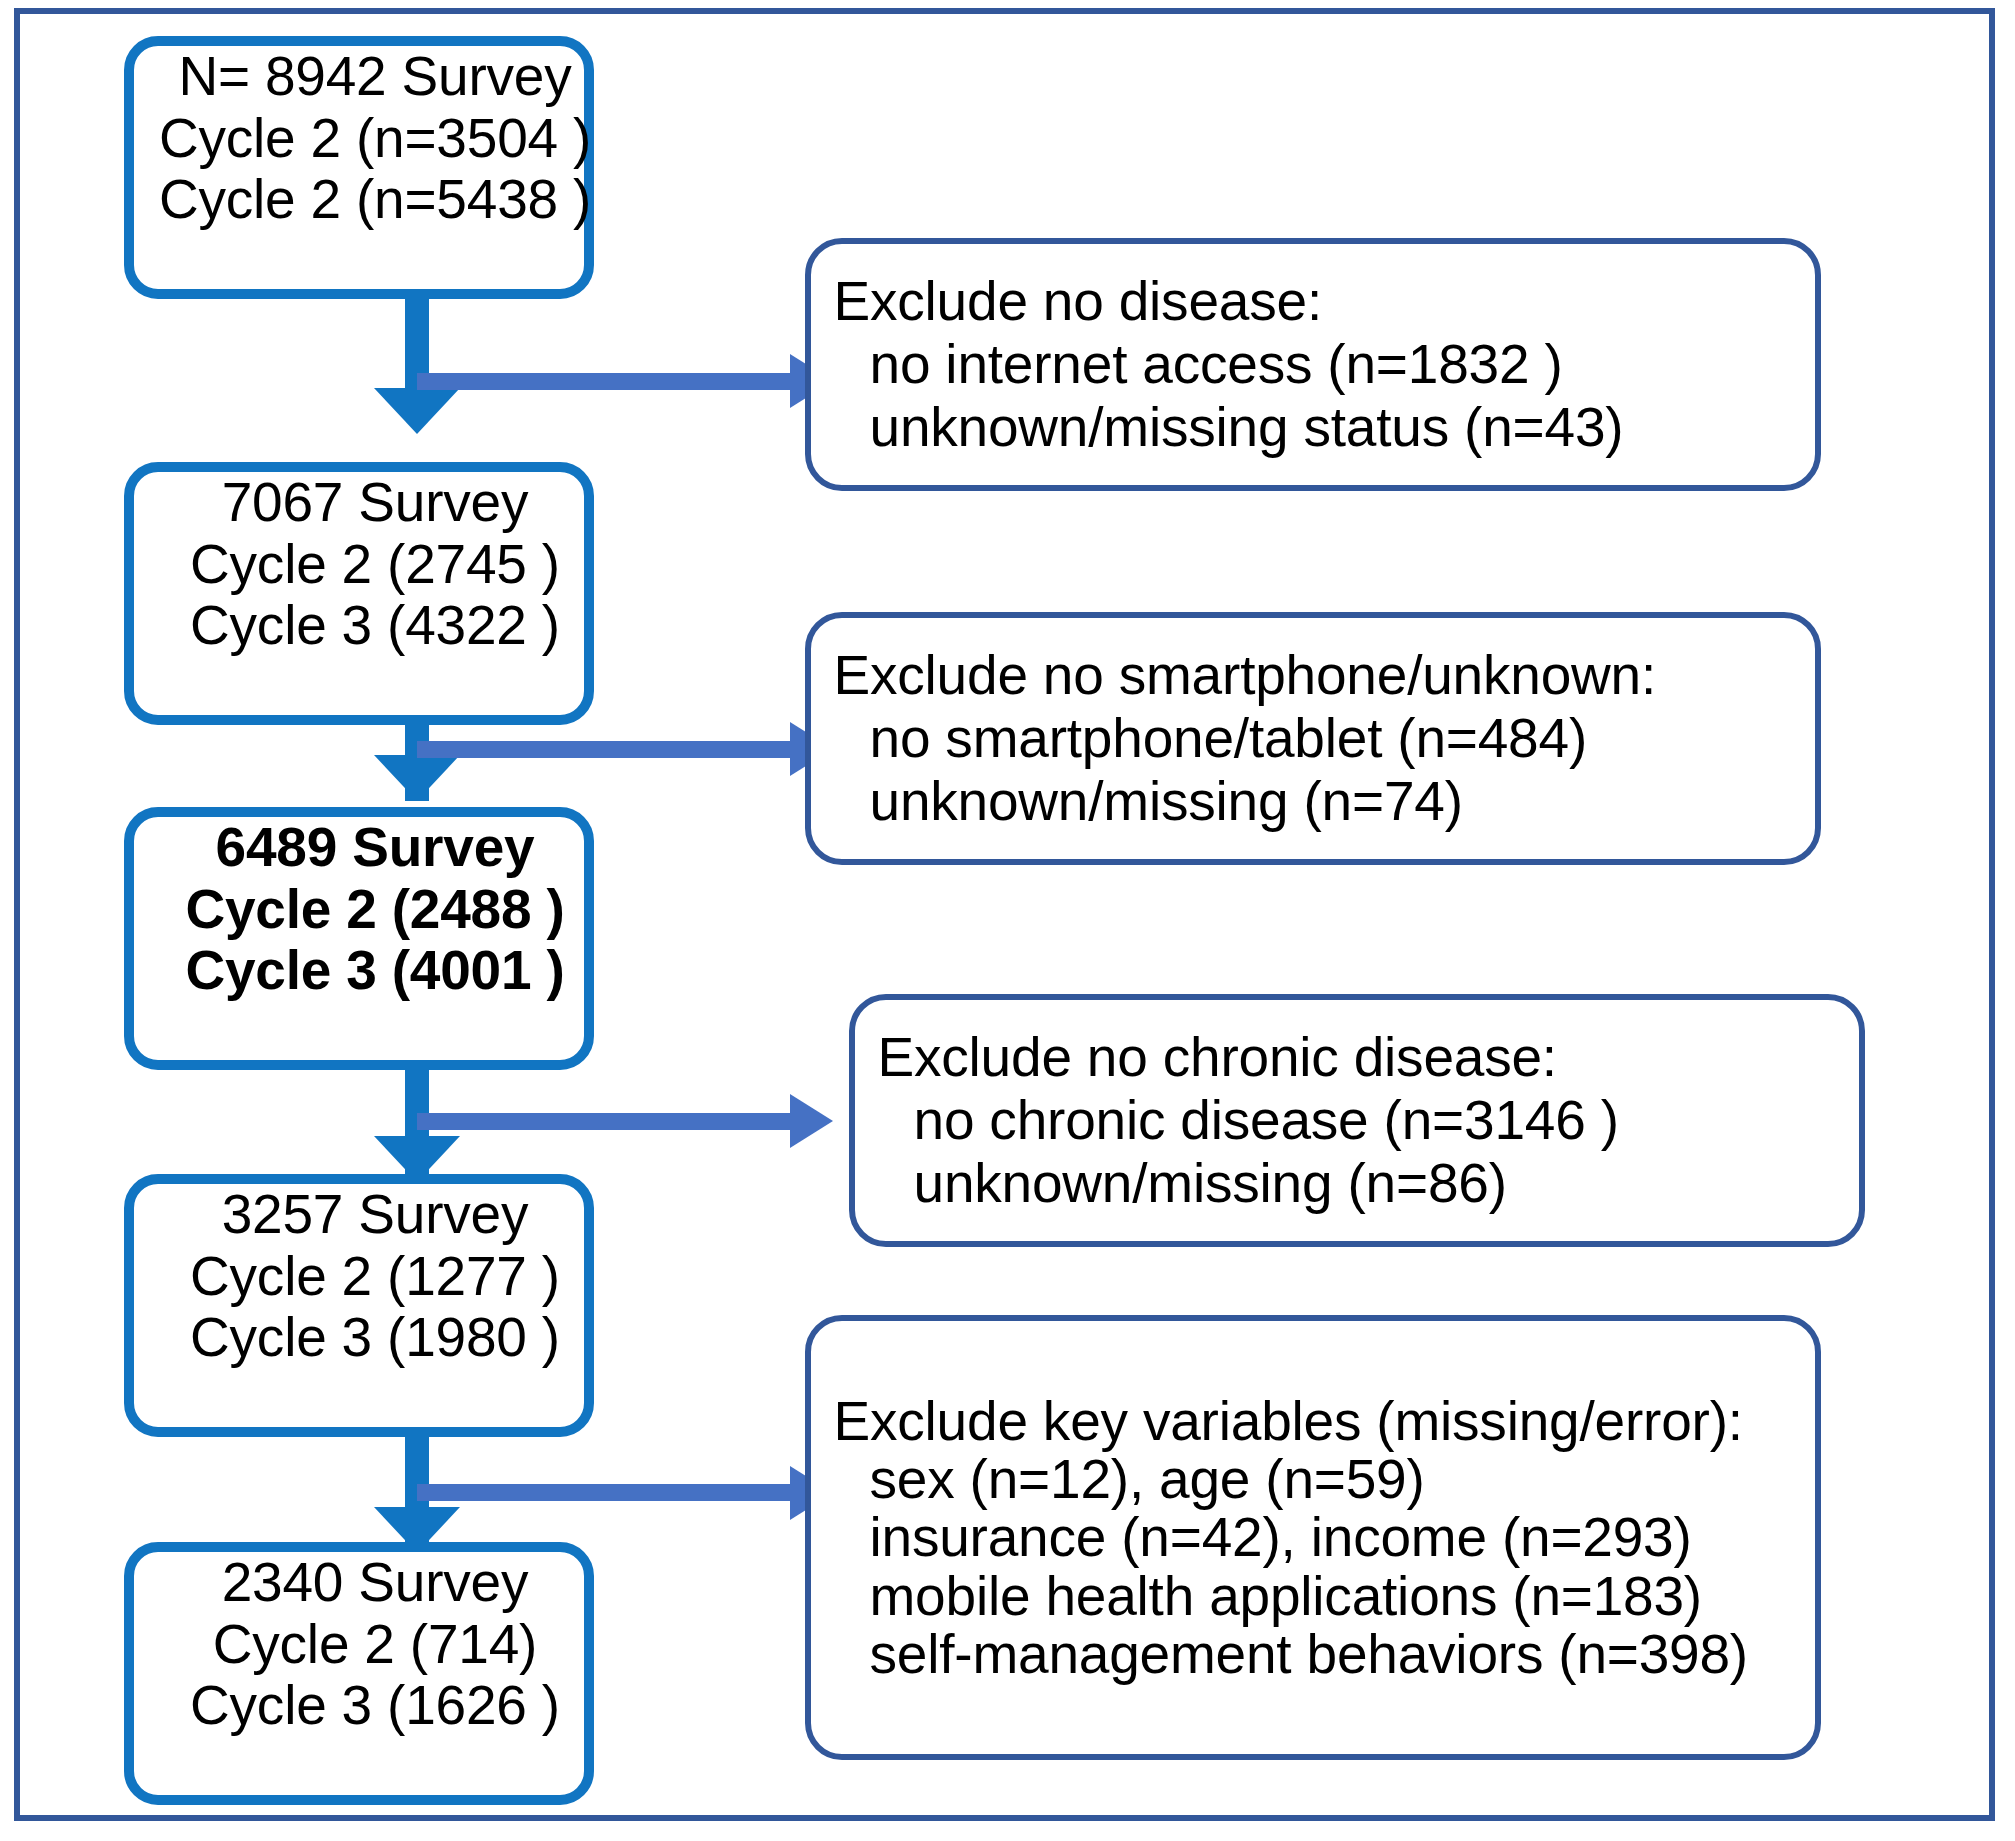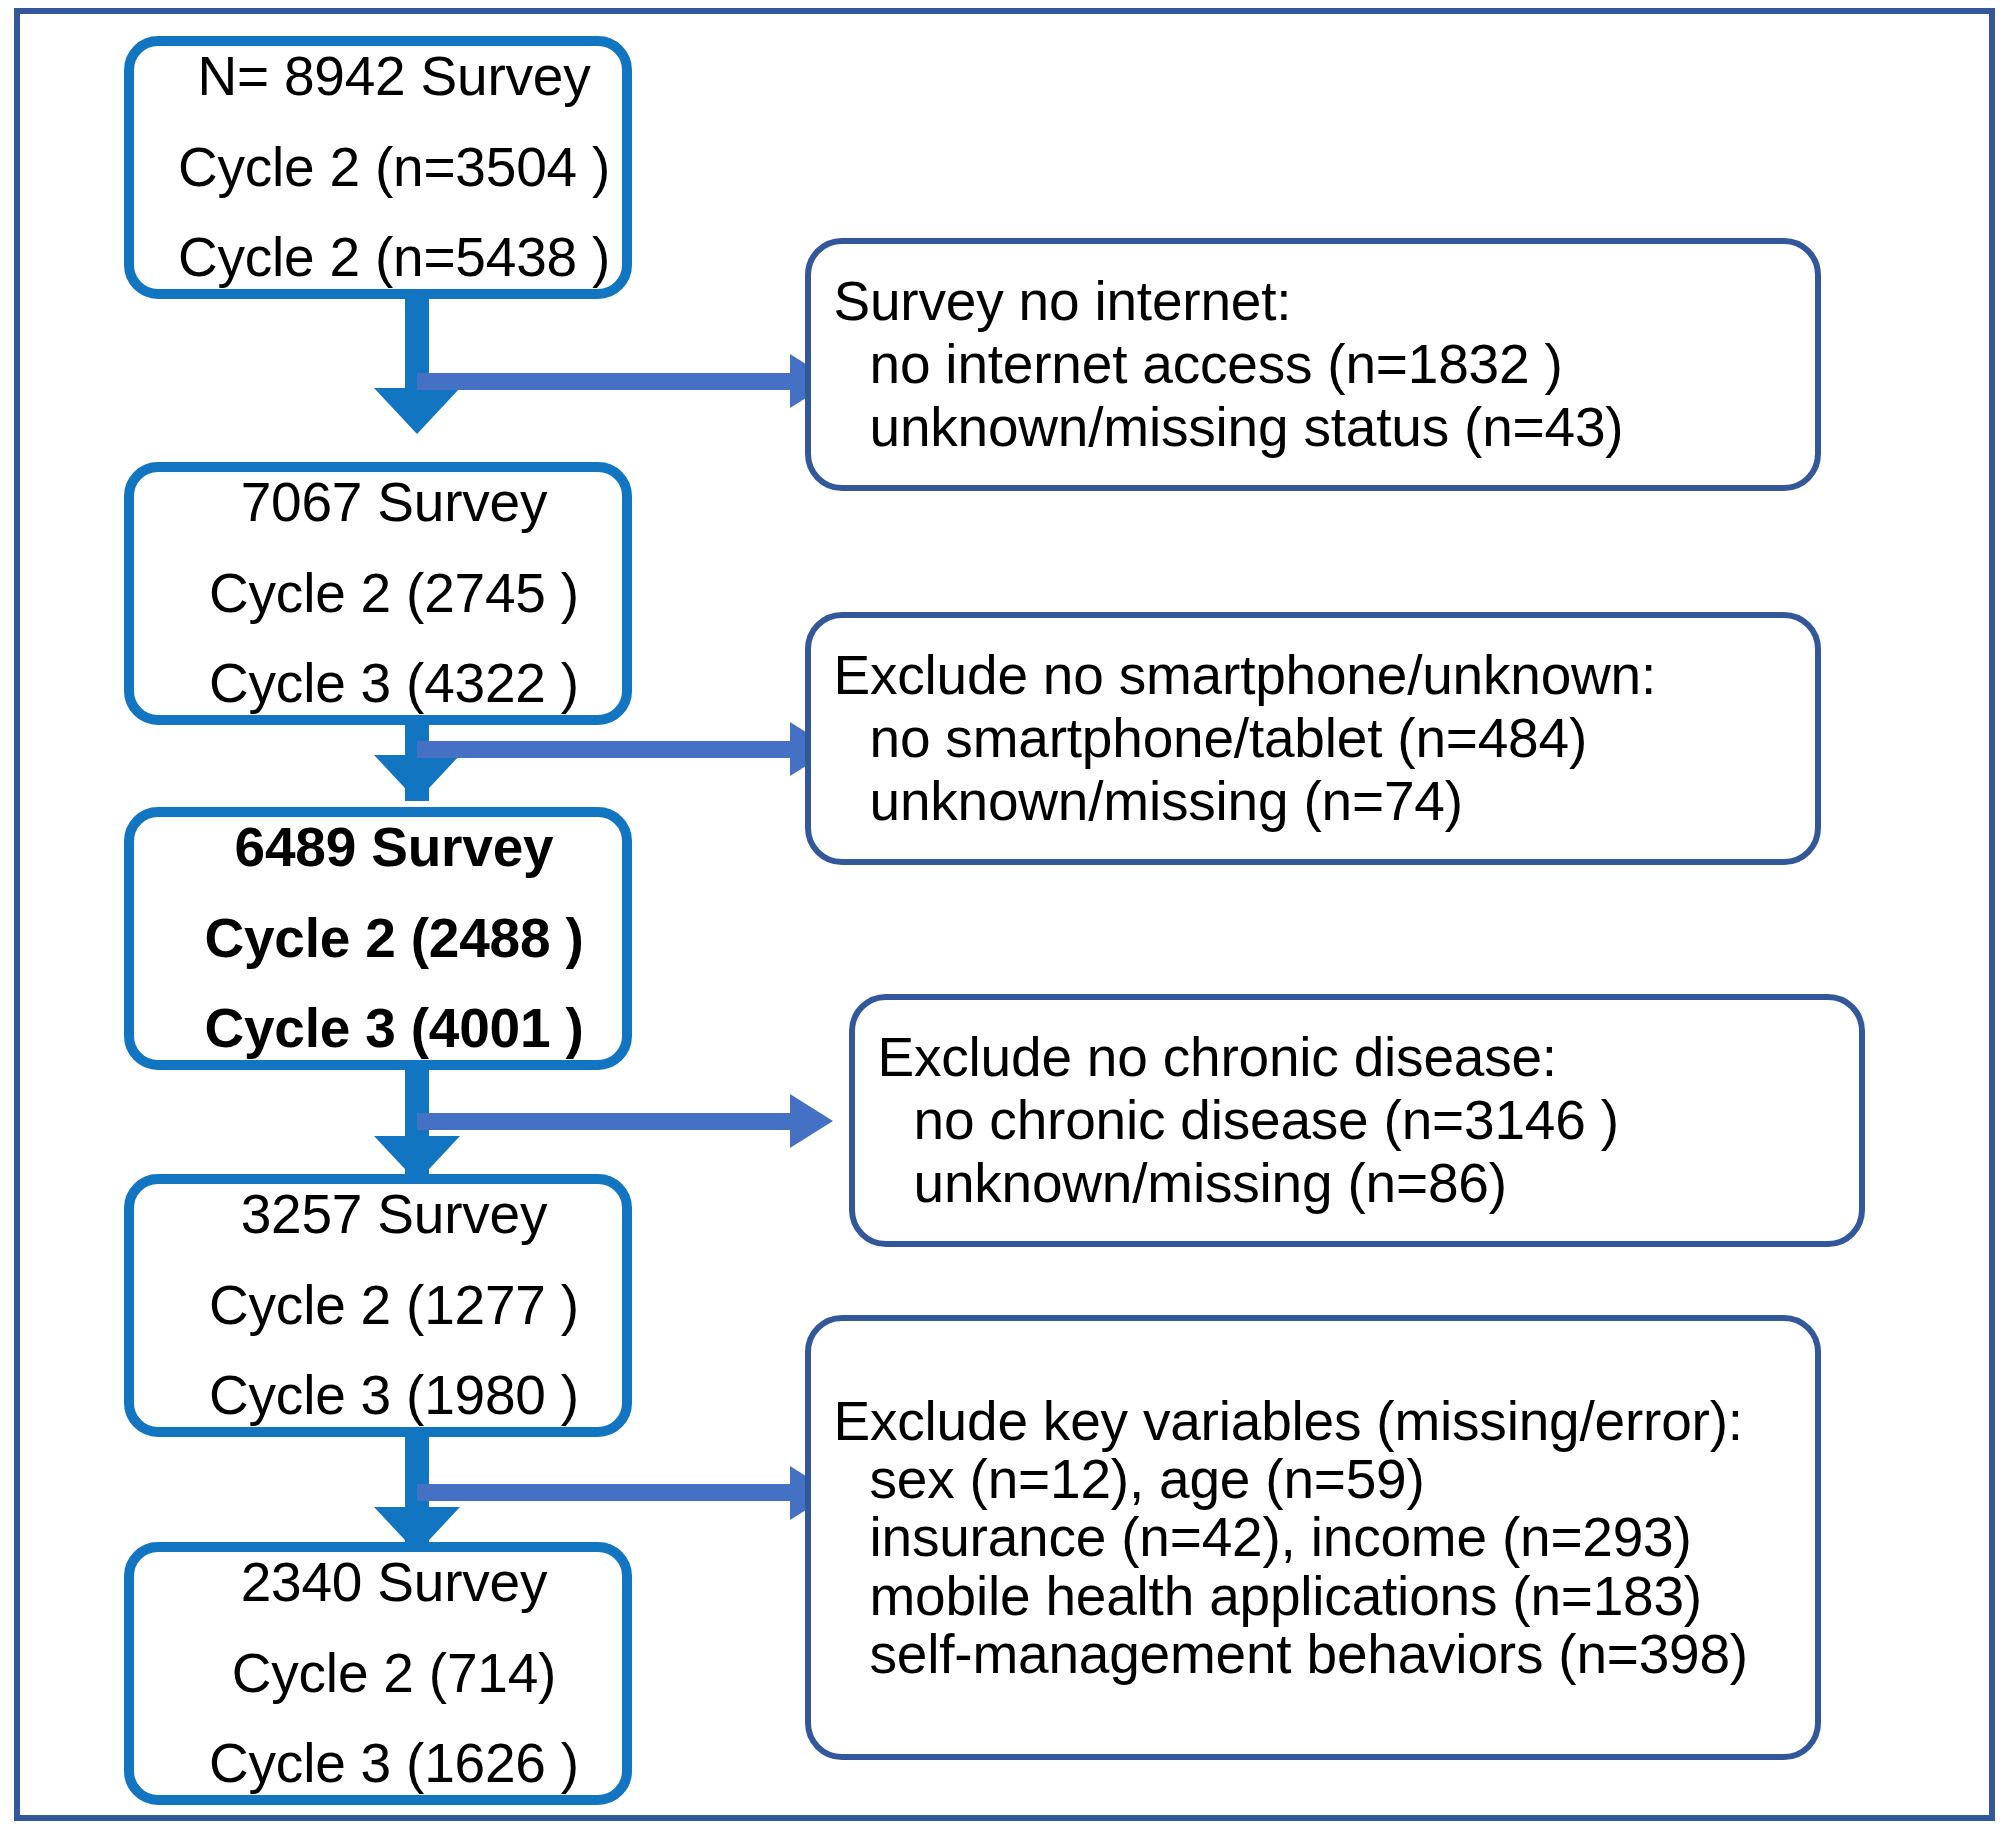--- a/index.html
+++ b/index.html
@@ -26,29 +26,29 @@
     width: 1981px;
     height: 1813px;
     border: 6.7px solid #32579A;
     box-sizing: border-box;
     background: transparent;
   }
   
   .flow-box {
     position: absolute;
     left: 124px;
-    width: 508px;
+    width: 470px;
     border: 10.5px solid #1175C2;
     border-radius: 34px;
     box-sizing: border-box;
     background: #ffffff;
     display: flex;
     flex-direction: column;
     align-items: center;
-    justify-content: space-between;
+    justify-content: flex-start;
     z-index: 4;
     padding-left: 32px;
   }
   .flow-box .line {
     font-size: 55px;
     line-height: 1.12;
     color: #000000;
     white-space: pre;
     text-align: center;
     font-stretch: condensed;
@@ -175,21 +175,21 @@
     <div class="line">Cycle 3 (1980 )</div>
   </div>
 
   <div class="flow-box" style="top:1542px; height:263px;">
     <div class="line">2340 Survey</div>
     <div class="line">Cycle 2 (714)</div>
     <div class="line">Cycle 3 (1626 )</div>
   </div>
 
   <div class="excl-box" style="top:238px; height:253px;">
-    <div class="line">Survey no internet:</div>
+    <div class="line">Exclude no disease:</div>
     <div class="line indent">no internet access (n=1832 )</div>
     <div class="line indent">unknown/missing status (n=43)</div>
   </div>
 
   <div class="excl-box" style="top:612px; height:253px;">
     <div class="line">Exclude no smartphone/unknown:</div>
     <div class="line indent">no smartphone/tablet (n=484)</div>
     <div class="line indent">unknown/missing (n=74)</div>
   </div>
 

